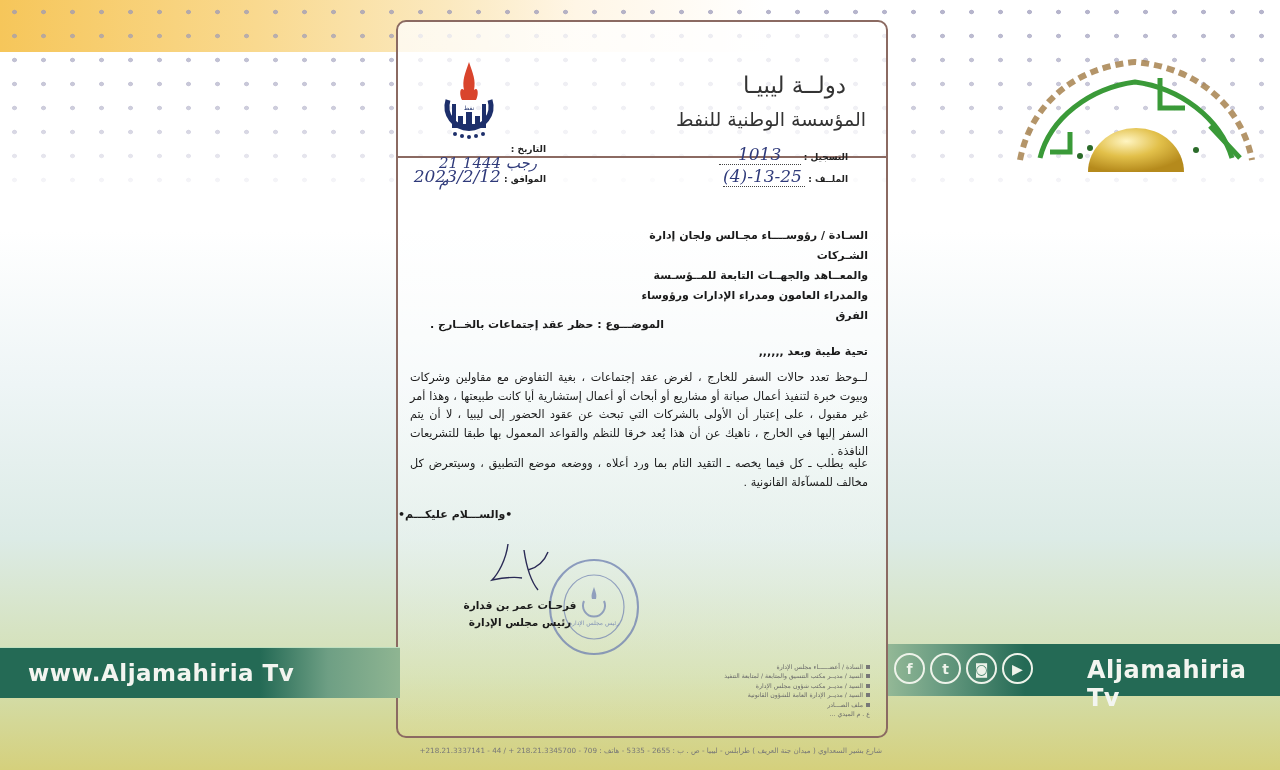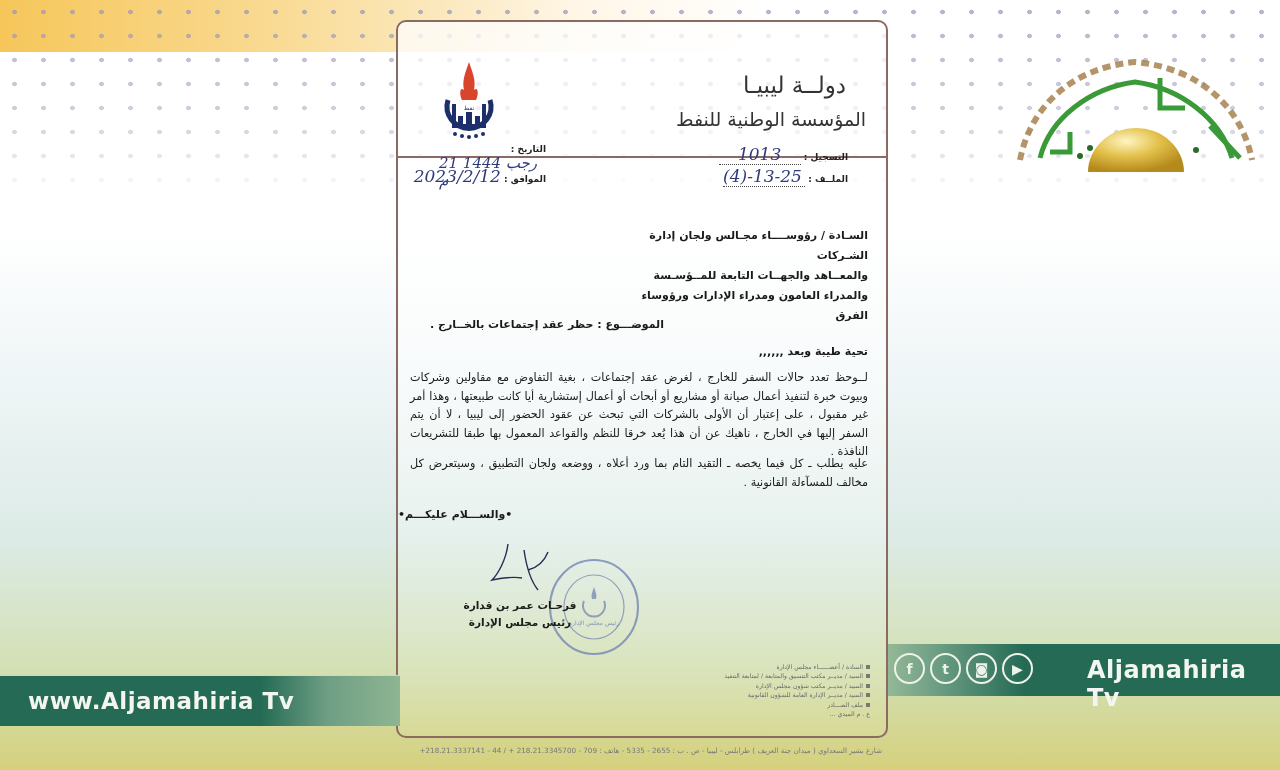--- a/index.html
+++ b/index.html
@@ -93,21 +93,21 @@
     font-size: 6.2px; line-height: 9.4px; color: #6a6a6a; text-align: right;
   }
   .cc-list .sq { display: inline-block; width: 4px; height: 4px; background: #777; margin-left: 3px; }
   .doc-footer {
     position: absolute; left: 402px; top: 746px; width: 480px;
     font-size: 7.2px; color: #777; text-align: right; direction: rtl; white-space: nowrap;
   }
 
   
   .banner-left {
-    position: absolute; left: 0; top: 675px; width: 400px; height: 51px;
+    position: absolute; left: 0; top: 647px; width: 400px; height: 51px;
     background: linear-gradient(90deg, #246a55 0%, #246a55 65%, #6e9f84 82%, #8fb592 100%);
     border-top: 1px solid #bfe0c0;
     text-align: right;
   }
   .banner-left .url {
     position: absolute; left: 28px; top: 12px;
     font-family: "DejaVu Sans", sans-serif; font-weight: bold; font-size: 23px; color: #f3f5f0; letter-spacing: 0.5px;
   }
   .banner-right {
     position: absolute; left: 888px; top: 644px; width: 392px; height: 52px;
@@ -176,21 +176,21 @@
 
   <div class="recipients">
     <div>السـادة / رؤوســــاء مجـالس ولجان إدارة الشـركات</div>
     <div>والمعــاهد والجهــات التابعة للمــؤسـسة</div>
     <div>والمدراء العامون ومدراء الإدارات ورؤوساء الفرق</div>
   </div>
 
   <div class="subject">الموضـــوع : حظر عقد إجتماعات بالخــارج .</div>
   <div class="greeting">تحية طيبة وبعد ,,,,,,</div>
   <div class="body-para">لــوحظ تعدد حالات السفر للخارج ، لغرض عقد إجتماعات ، بغية التفاوض مع مقاولين وشركات وبيوت خبرة لتنفيذ أعمال صيانة أو مشاريع أو أبحاث أو أعمال إستشارية أيا كانت طبيعتها ، وهذا أمر غير مقبول ، على إعتبار أن الأولى بالشركات التي تبحث عن عقود الحضور إلى ليبيا ، لا أن يتم السفر إليها في الخارج ، ناهيك عن أن هذا يُعد خرقا للنظم والقواعد المعمول بها طبقا للتشريعات النافذة .</div>
-  <div class="body-para2">عليه يطلب ـ كل فيما يخصه ـ التقيد التام بما ورد أعلاه ، ووضعه ولجان التطبيق ، وسيتعرض كل مخالف للمسآءلة القانونية .</div>
+  <div class="body-para2">عليه يطلب ـ كل فيما يخصه ـ التقيد التام بما ورد أعلاه ، ووضعه موضع التطبيق ، وسيتعرض كل مخالف للمسآءلة القانونية .</div>
   <div class="salutation">•والســـلام عليكـــم•</div>
 
   <svg class="signature" viewBox="0 0 80 60">
     <path d="M30 4 C28 20 20 34 14 40 C24 38 34 36 44 38 M46 10 C48 24 52 40 60 50 M50 30 C58 28 66 22 70 12" fill="none" stroke="#2a2a55" stroke-width="1.4"></path>
   </svg>
   <svg class="stamp" viewBox="0 0 96 100">
     <ellipse cx="48" cy="50" rx="44" ry="47" fill="none" stroke="#6d7fb0" stroke-width="2" opacity="0.75"></ellipse>
     <ellipse cx="48" cy="50" rx="30" ry="32" fill="none" stroke="#6d7fb0" stroke-width="1.2" opacity="0.7"></ellipse>
     <path d="M48 30 C46 36 45 38 46 42 L50 42 C51 38 50 36 48 30Z" fill="#6d7fb0" opacity="0.7"></path>
     <path d="M38 44 A11 11 0 1 0 58 44" fill="none" stroke="#6d7fb0" stroke-width="2" opacity="0.7"></path>

